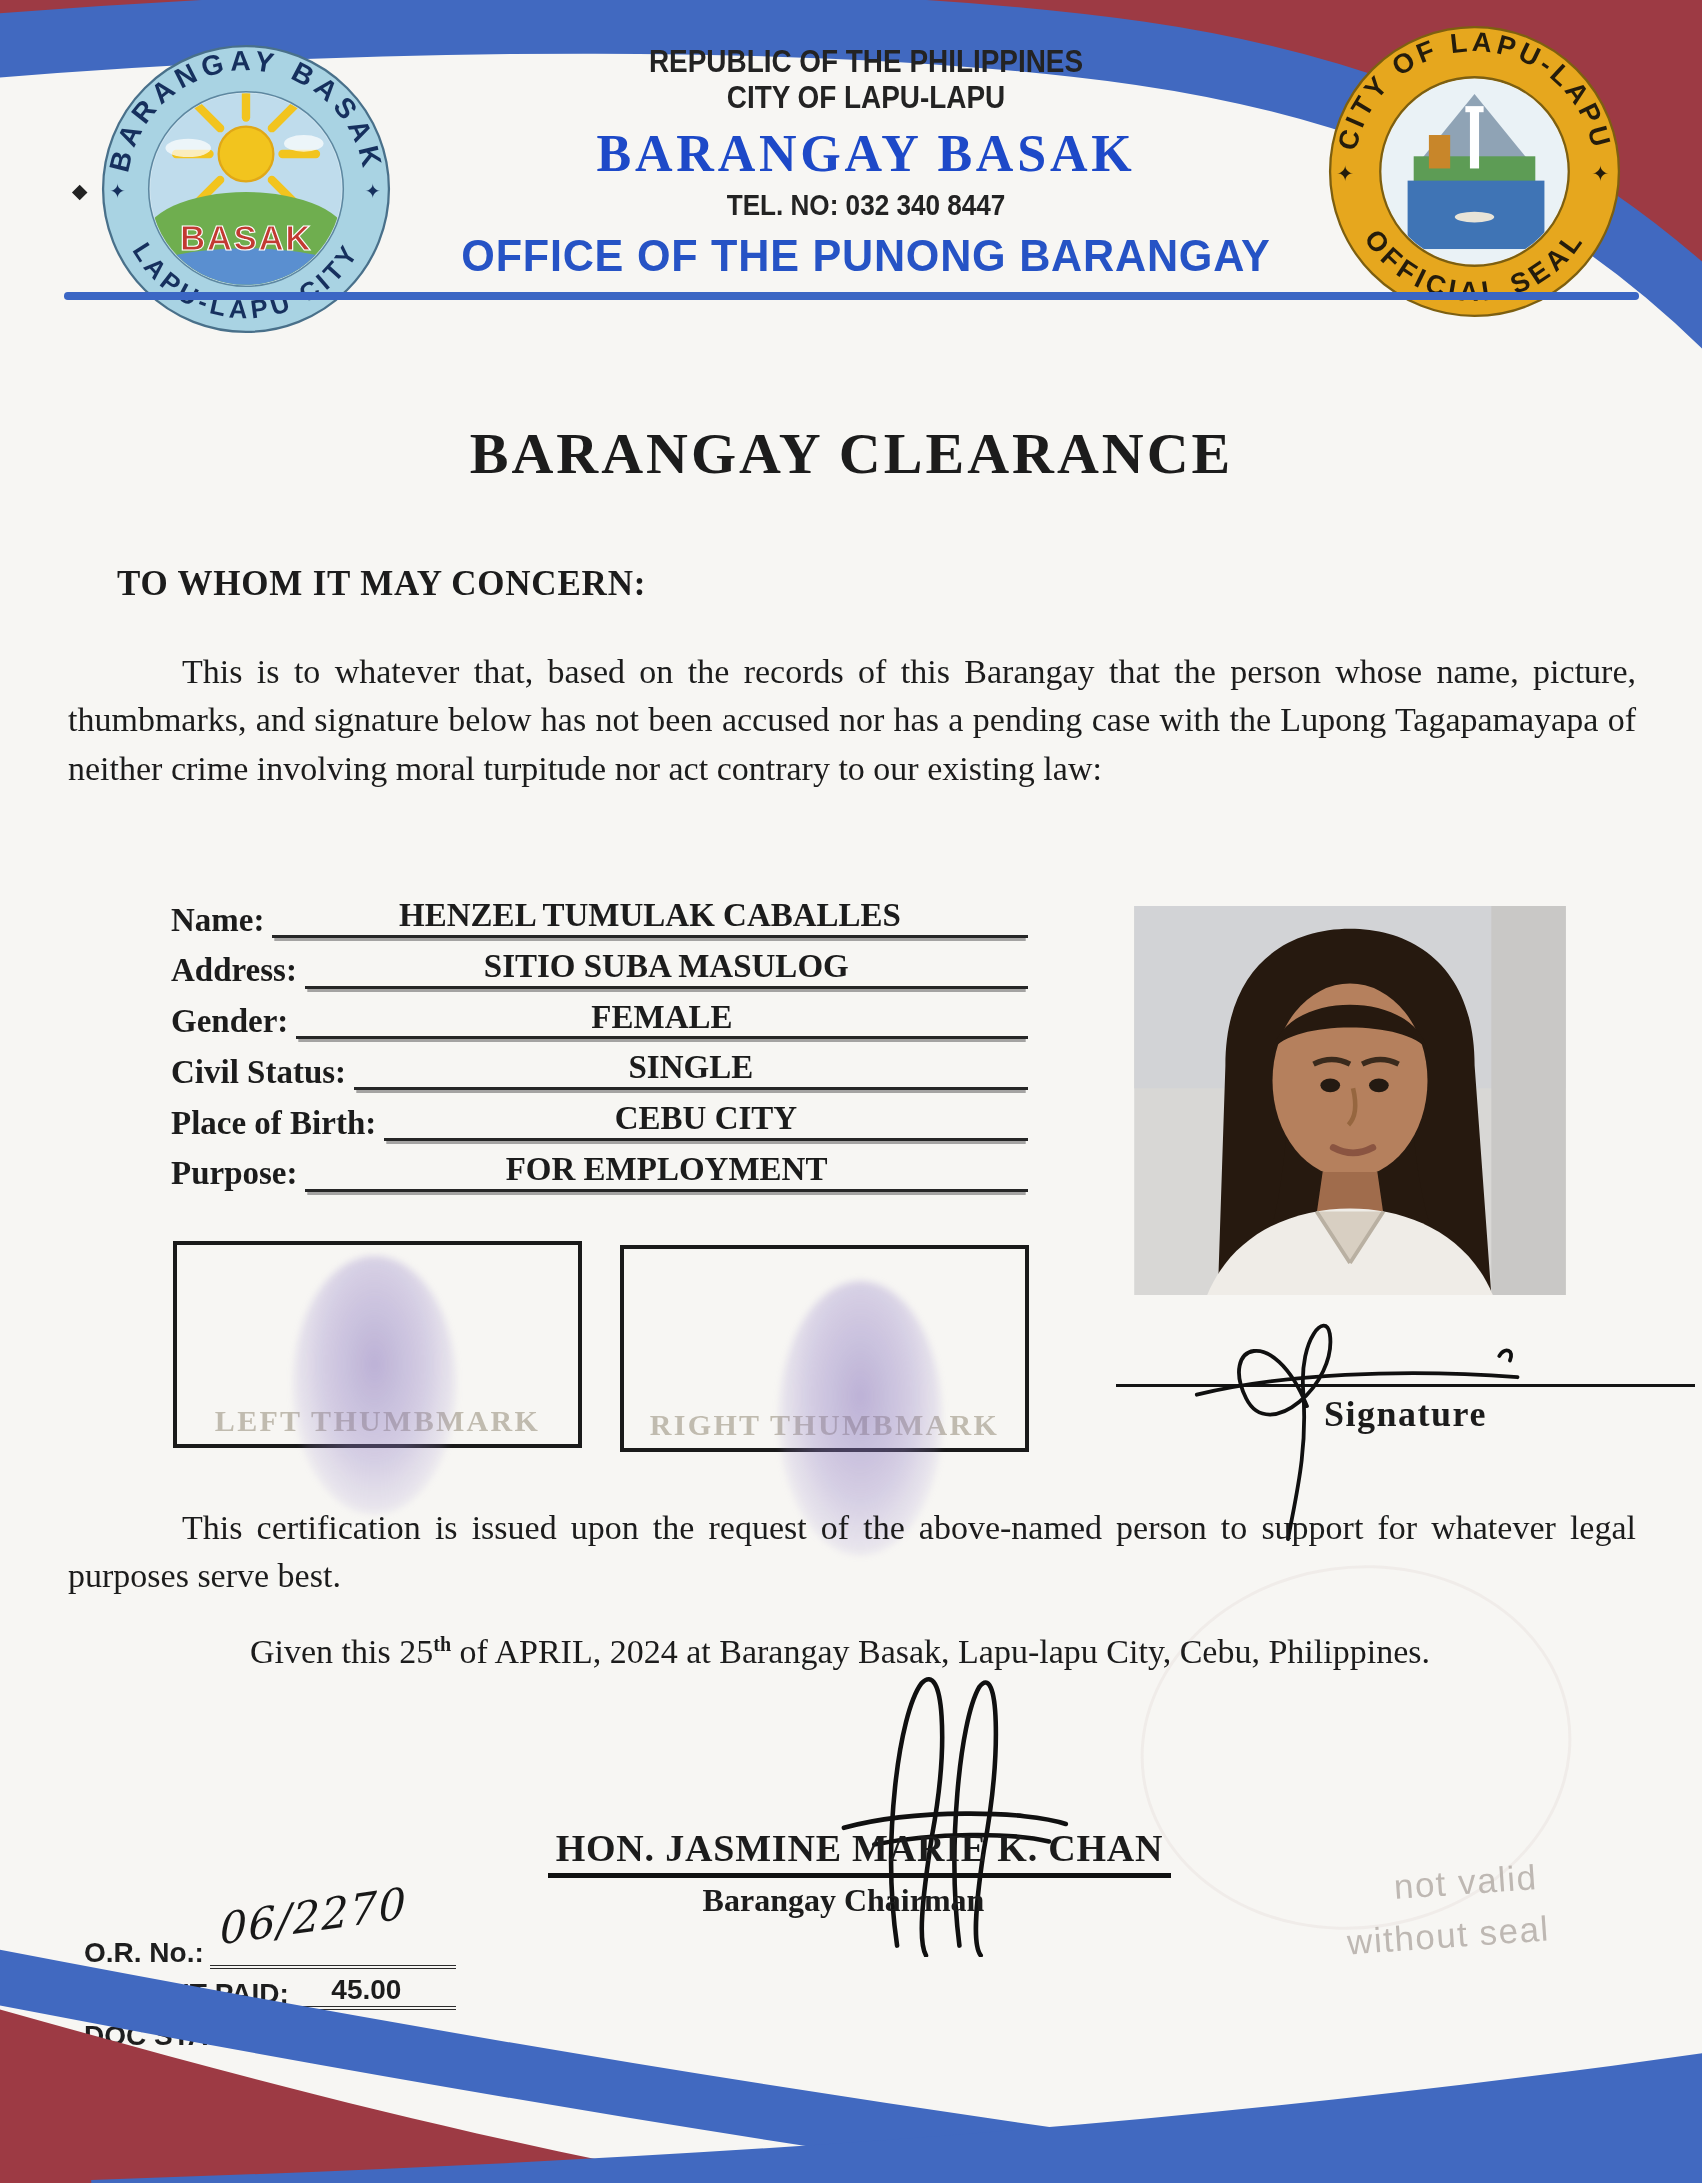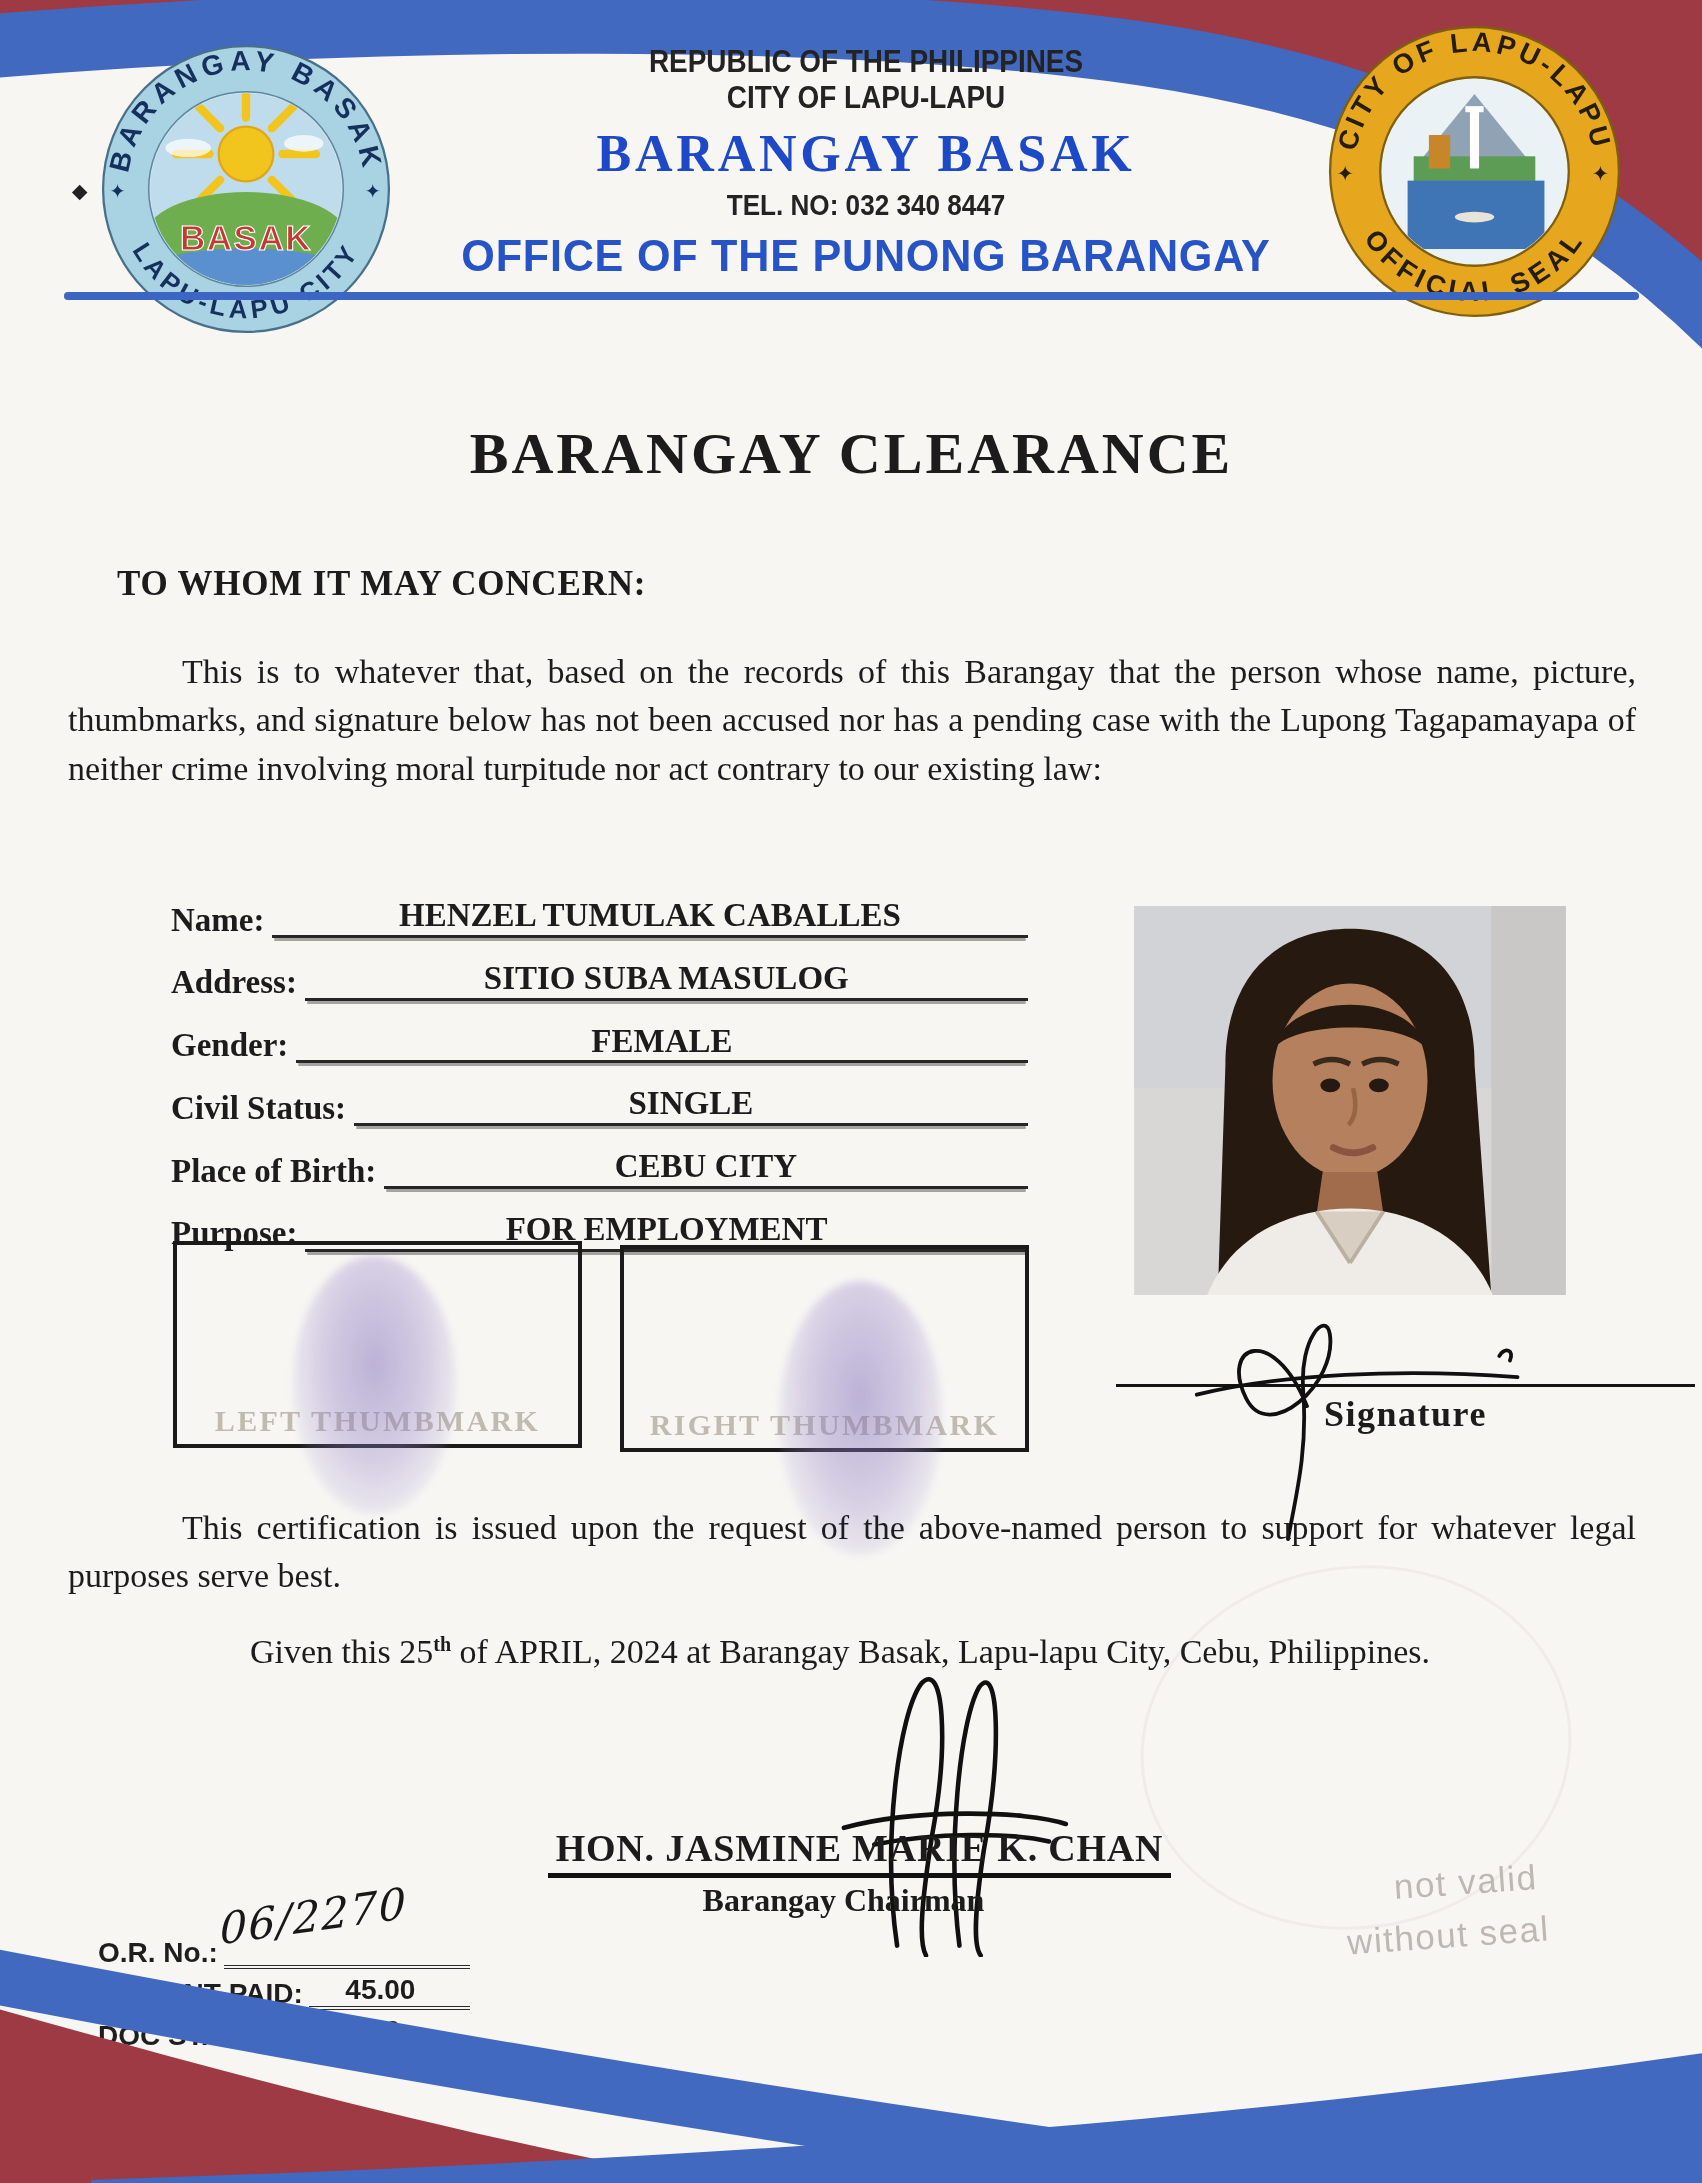--- a/index.html
+++ b/index.html
@@ -24,21 +24,21 @@
          font-size:58px;letter-spacing:3px;}
   .salute{position:absolute;left:85px;top:564px;font-weight:bold;font-size:35px;letter-spacing:0.8px;margin-left:32px;}
   .para{position:absolute;left:68px;width:1568px;font-size:34px;line-height:1.42;text-align:justify;}
   .p1{top:648px;text-indent:114px;}
   .p2{top:1504px;text-indent:114px;}
   .p3{top:1628px;text-indent:182px;text-align:left;}
   .sup{vertical-align:super;font-size:20px;font-weight:bold;}
 
   
   .fields{position:absolute;left:171px;top:897px;width:857px;}
-  .frow{display:flex;align-items:flex-end;margin-bottom:22px;}
+  .frow{display:flex;align-items:flex-end;margin-bottom:10px;}
   .flabel{font-weight:bold;font-size:33px;white-space:nowrap;padding-right:7.6px;line-height:1.1;}
   .fline{flex:1;text-align:center;font-weight:bold;font-size:33px;line-height:1.1;
          border-bottom:3.8px solid #262626;box-shadow:0 5.3px 0 -2.3px rgba(40,40,40,.4);padding-bottom:1.5px;}
 
   
   .tbox{position:absolute;width:401px;height:199px;border:4.6px solid #1a1a1a;}
   .tlabel{position:absolute;left:0;bottom:6px;width:100%;text-align:center;font-size:30px;
           letter-spacing:2.3px;color:rgba(148,138,118,.55);font-weight:bold;}
   .print{position:absolute;border-radius:50%;
          background:radial-gradient(ellipse at 50% 42%,rgba(130,110,185,.50) 0%,rgba(146,128,198,.34) 45%,rgba(160,145,210,.10) 74%,rgba(160,145,210,0) 100%);
@@ -49,21 +49,21 @@
   .sigline{position:absolute;left:1116px;top:1384px;width:579px;border-top:3.8px solid #141414;}
   .siglabel{position:absolute;left:1116px;top:1393px;width:579px;text-align:center;font-weight:bold;font-size:36px;letter-spacing:1.5px;}
 
   
   .chname{position:absolute;left:357px;top:1826px;width:973px;text-align:center;}
   .chname span{display:inline-block;font-weight:bold;font-size:38px;letter-spacing:0.8px;
                border-bottom:5.3px solid #111;padding:0 7.6px 3px;margin-left:32px;}
   .chtitle{position:absolute;left:357px;top:1882px;width:973px;text-align:center;font-weight:bold;font-size:32px;}
 
   
-  .receipt{position:absolute;left:84px;top:1937px;width:372px;font-family:"Liberation Sans",sans-serif;margin-left:14px;}
+  .receipt{position:absolute;left:84px;top:1937px;width:372px;font-family:"Liberation Sans",sans-serif;}
   .rrow{display:flex;align-items:flex-end;margin-bottom:4.6px;}
   .rlabel{font-weight:bold;font-size:28px;white-space:nowrap;padding-right:6px;color:#1e1e1e;}
   .rline{flex:1;border-bottom:4.6px double #2b2b2b;text-align:center;font-weight:bold;font-size:28px;padding:0 18px 0.8px 0;}
   .orhand{position:absolute;left:219px;top:1891px;font-family:"DejaVu Serif",serif;font-style:italic;
           font-size:43px;color:#181818;transform:rotate(-8deg) skewX(-8deg);letter-spacing:1.5px;}
 
   
   .wmark{position:absolute;left:1232px;top:1862px;width:471px;text-align:center;color:#b5aea8;
          font-family:"Liberation Sans",sans-serif;font-size:35px;letter-spacing:1.5px;
          transform:rotate(-4deg);opacity:.85;}

